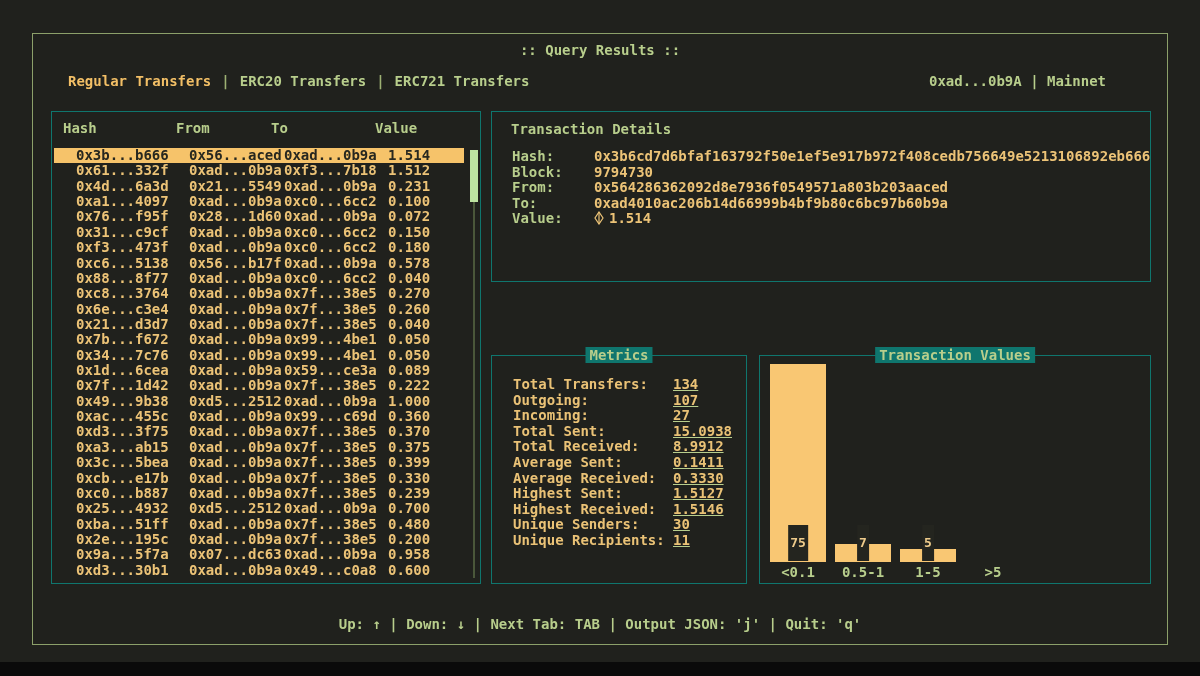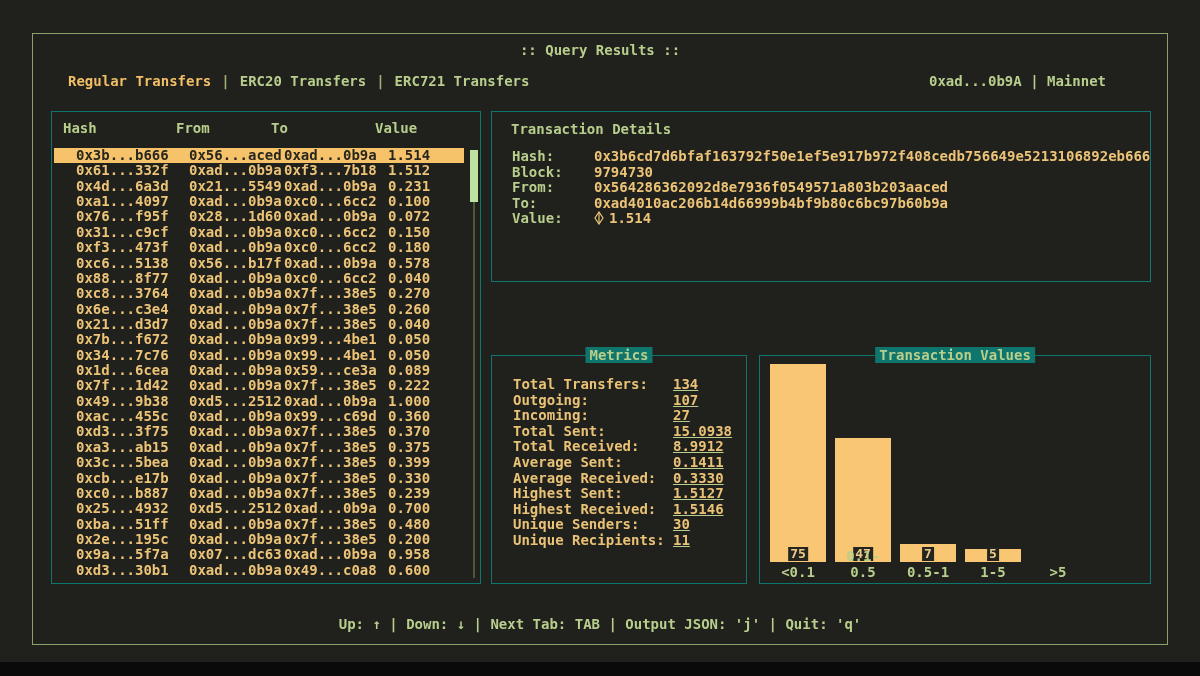--- a/index.html
+++ b/index.html
@@ -58,21 +58,21 @@
   .metric-row { line-height:15.6px; white-space:nowrap; }
   .m-label { display:inline-block; width:160px; color:#eac276; }
   .m-value { color:#eac276; }
 
   
   .chart-area { position:absolute; left:10px; top:8px; height:216px; display:flex; }
   .bar-slot { position:relative; width:56px; height:216px; margin-right:9px; }
   .bar { position:absolute; left:0; right:0; bottom:18px; background:#f9c773; }
   .bar-count {
     position:absolute; bottom:1px; left:50%; transform:translateX(-50%);
-    background:#24251f; color:#eecb8b; padding:0 2px; line-height:14px; font-size:13px;
+    background:#24251f; color:#eecb8b; padding:11px 2px; line-height:14px; font-size:13px;
   }
   .bar-label { position:absolute; bottom:0; width:100%; text-align:center; color:#b8ce8c; line-height:16px; }
 
   .help-bar { position:absolute; bottom:12px; left:0; width:100%; text-align:center; color:#b8ce8c; white-space:pre; }
 </style>
 </head>
 <body>
 
 <div class="screen">
   <div class="frame">
@@ -334,26 +334,20 @@
     </div>
 
     <div class="panel chart-panel">
       <span class="panel-legend">Transaction Values</span>
       <div class="chart-area" id="chart-area">
           <div class="bar-slot">
             <div class="bar" style="height: 198px;">
               <span class="bar-count">75</span>
             </div>
             <div class="bar-label">&lt;0.1</div>
-          </div>
-          <div class="bar-slot">
-            <div class="bar" style="height: 124px;">
-              <span class="bar-count">47</span>
-            </div>
-            <div class="bar-label">0.1-0.5</div>
           </div>
           <div class="bar-slot">
             <div class="bar" style="height: 18px;">
               <span class="bar-count">7</span>
             </div>
             <div class="bar-label">0.5-1</div>
           </div>
           <div class="bar-slot">
             <div class="bar" style="height: 13px;">
               <span class="bar-count">5</span>

